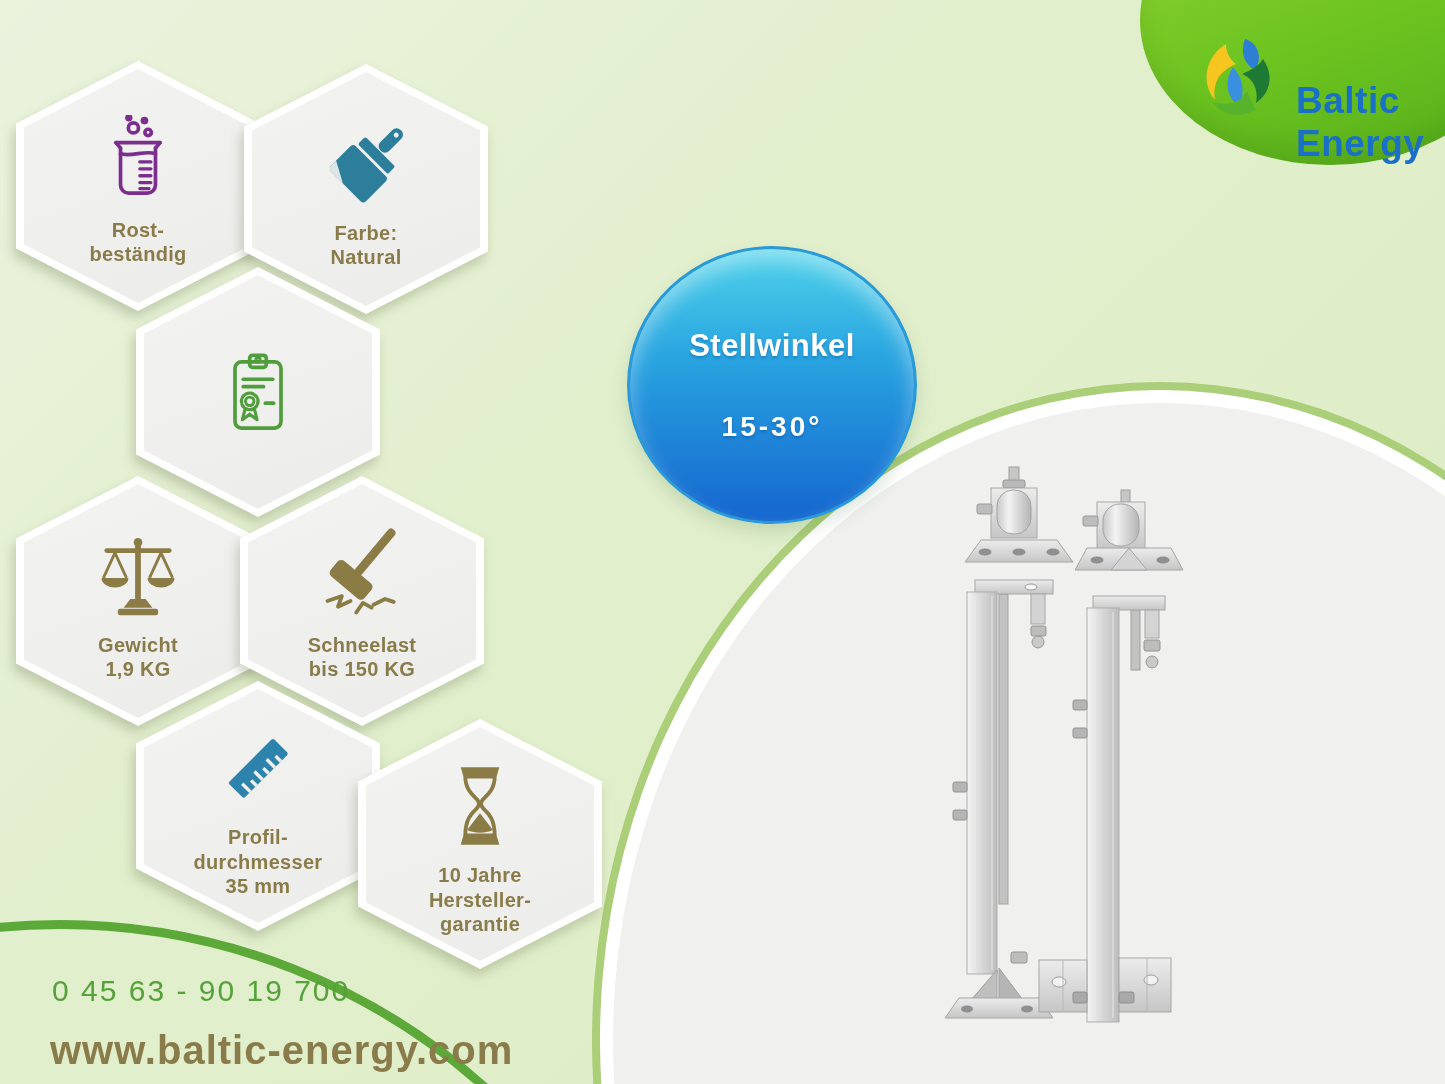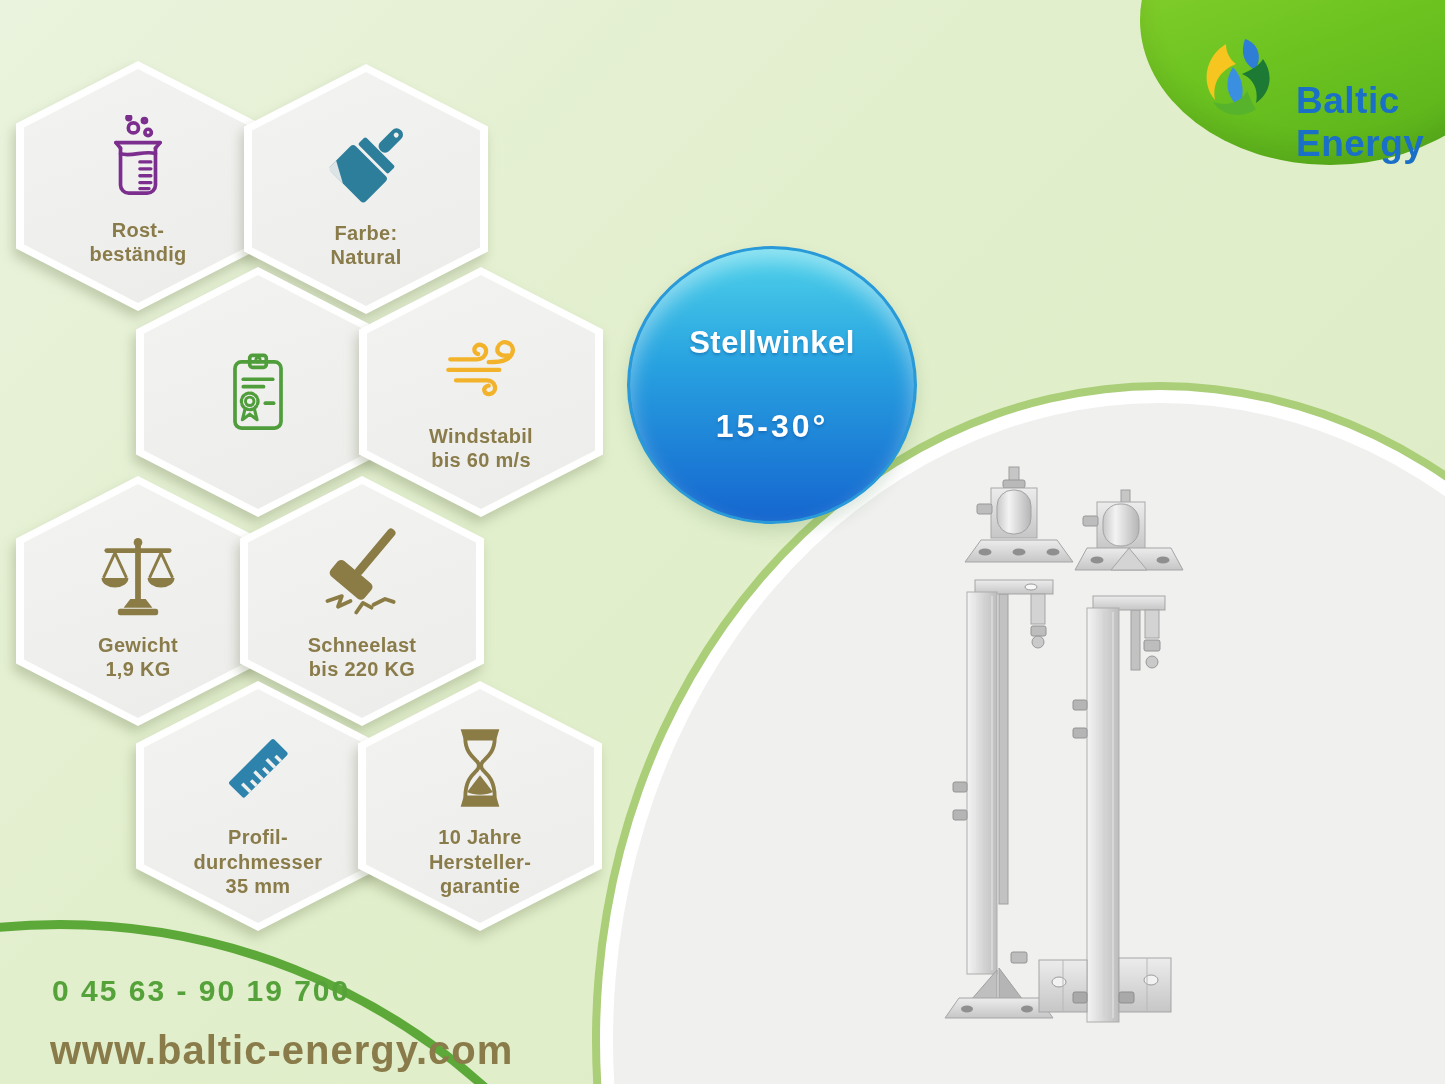--- a/index.html
+++ b/index.html
@@ -64,23 +64,23 @@
   
   .badge{
     position:absolute;left:627px;top:246px;width:290px;height:278px;border-radius:50%;
     background:linear-gradient(180deg,#4ed2ea 0%,#28a2e0 42%,#1566cf 100%);
     border:3px solid #2a99d8;box-sizing:border-box;
     box-shadow:inset 0 12px 20px rgba(255,255,255,.4), 0 8px 16px rgba(60,110,60,.18);
     display:flex;flex-direction:column;align-items:center;justify-content:center;
     color:#ffffff;font-weight:bold;text-align:center;gap:47px;
   }
   .badge .b1{font-size:31px;letter-spacing:.5px;text-shadow:0 2px 3px rgba(0,60,130,.35);}
-  .badge .b2{font-size:32px;letter-spacing:3px;text-shadow:0 2px 3px rgba(0,60,130,.35);}
-  
-  .phone{position:absolute;left:52px;top:974px;color:#56a23a;font-weight:bold;
+  .badge .b2{font-size:28px;letter-spacing:3px;text-shadow:0 2px 3px rgba(0,60,130,.35);}
+  
+  .phone{position:absolute;left:52px;top:974px;color:#56a23a;font-weight:normal;
     font-size:30px;letter-spacing:2px;}
   .website{position:absolute;left:50px;top:1028px;color:#8a7c4a;font-weight:bold;
     font-size:40px;letter-spacing:1px;}
 </style>
 </head>
 <body>
 
 <div class="page">
 
   <div class="bg-arc"></div>
@@ -246,36 +246,20 @@
             <path d="M34 42 H56"></path>
           <circle cx="41" cy="58" r="9" stroke-dasharray="3 2.4" stroke-width="3.6"></circle>
           <circle cx="41" cy="58" r="4.6" stroke-width="3.2"></circle>
           <path d="M36 66 L33 78 L41 72 M46 66 L49 78 L41 72" stroke-width="3.4"></path>
           <path d="M58 60 H67"></path>
         </svg>
       </span>
     </div>
   </div>
 
-  <div class="hex" style="left:481px;top:392px">
-    <div class="hex-white"></div>
-      <div class="hex-fill"></div>
-    <div class="hex-content">
-      <span class="feature-icon" style="color: rgb(242, 179, 43);">
-        <svg width="96" height="96" viewBox="0 0 100 100" fill="none" stroke="currentColor" stroke-width="4.5" stroke-linecap="round">
-          <path d="M18 42 h28 c10 0 13 -13 4 -15 c-7 -1.6 -10 8 -3 9.5"></path>
-          <path d="M58 45 c16 0 23 -3 25 -11 c2 -9.5 -12 -14 -15.5 -4.5 c-2.4 6.5 4.5 9.5 10.5 8.5"></path>
-          <path d="M16 53 h53"></path>
-          <path d="M24 64 h32 c9.5 0 12 12 3.5 14 c-6.5 1.5 -9 -7.5 -1.5 -8.5"></path>
-        </svg>
-      </span>
-      <span class="feature-label">Windstabil
-bis 60 m/s</span>
-    </div>
-  </div>
 
   <div class="hex" style="left:138px;top:601px">
     <div class="hex-white"></div>
       <div class="hex-fill"></div>
     <div class="hex-content">
       <span class="feature-icon" style="color: rgb(139, 124, 70);">
         <svg width="96" height="96" viewBox="0 0 100 100">
           <g fill="currentColor" stroke="currentColor">
             <circle cx="50" cy="15" r="4.5" stroke="none"></circle>
             <rect x="47" y="15" width="6" height="62" rx="2" stroke="none"></rect>
@@ -305,21 +289,21 @@
             <rect x="26" y="48" width="46" height="21" rx="5"></rect>
           </g>
           <g fill="none" stroke="currentColor" stroke-width="4" stroke-linecap="round" stroke-linejoin="round">
             <path d="M14 76 l15 -5 l-4 11 l13 -6"></path>
             <path d="M44 88 l7 -10 l9 5"></path>
             <path d="M62 80 l12 -6 l9 3"></path>
           </g>
         </svg>
       </span>
       <span class="feature-label">Schneelast
-bis 220 KG</span>
+bis 150 KG</span>
     </div>
   </div>
 
   <div class="hex" style="left:258px;top:806px">
     <div class="hex-white"></div>
       <div class="hex-fill"></div>
     <div class="hex-content">
       <span class="feature-icon" style="color: rgb(45, 131, 171);">
         <svg width="96" height="96" viewBox="0 0 100 100">
           <g transform="rotate(-45 50 50)">
@@ -332,21 +316,21 @@
             <rect x="70" y="54" width="3.6" height="8" fill="#efefee"></rect>
           </g>
         </svg>
       </span>
       <span class="feature-label">Profil-
 durchmesser
 35 mm</span>
     </div>
   </div>
 
-  <div class="hex" style="left:480px;top:806px">
+  <div class="hex" style="left:480px;top:844px">
     <div class="hex-white"></div>
       <div class="hex-fill"></div>
     <div class="hex-content">
       <span class="feature-icon" style="color: rgb(139, 124, 70);">
         <svg width="92" height="92" viewBox="0 0 100 100">
           <path d="M29 8 h42 l-3 10 h-36 z" fill="currentColor"></path>
           <path d="M32 82 l-3 10 h42 l-3 -10 z" fill="currentColor"></path>
           <path d="M34 18 H66 C66 32 58 38 53 43 C51 45.5 51 49.5 53 52 C58 57 66 63 66 82 H34 C34 63 42 57 47 52 C49 49.5 49 45.5 47 43 C42 38 34 32 34 18 Z" fill="none" stroke="currentColor" stroke-width="4.2" stroke-linejoin="round"></path>
           <path d="M50 58 L64 76 C56 80 44 80 36 76 Z" fill="currentColor"></path>
         </svg>

